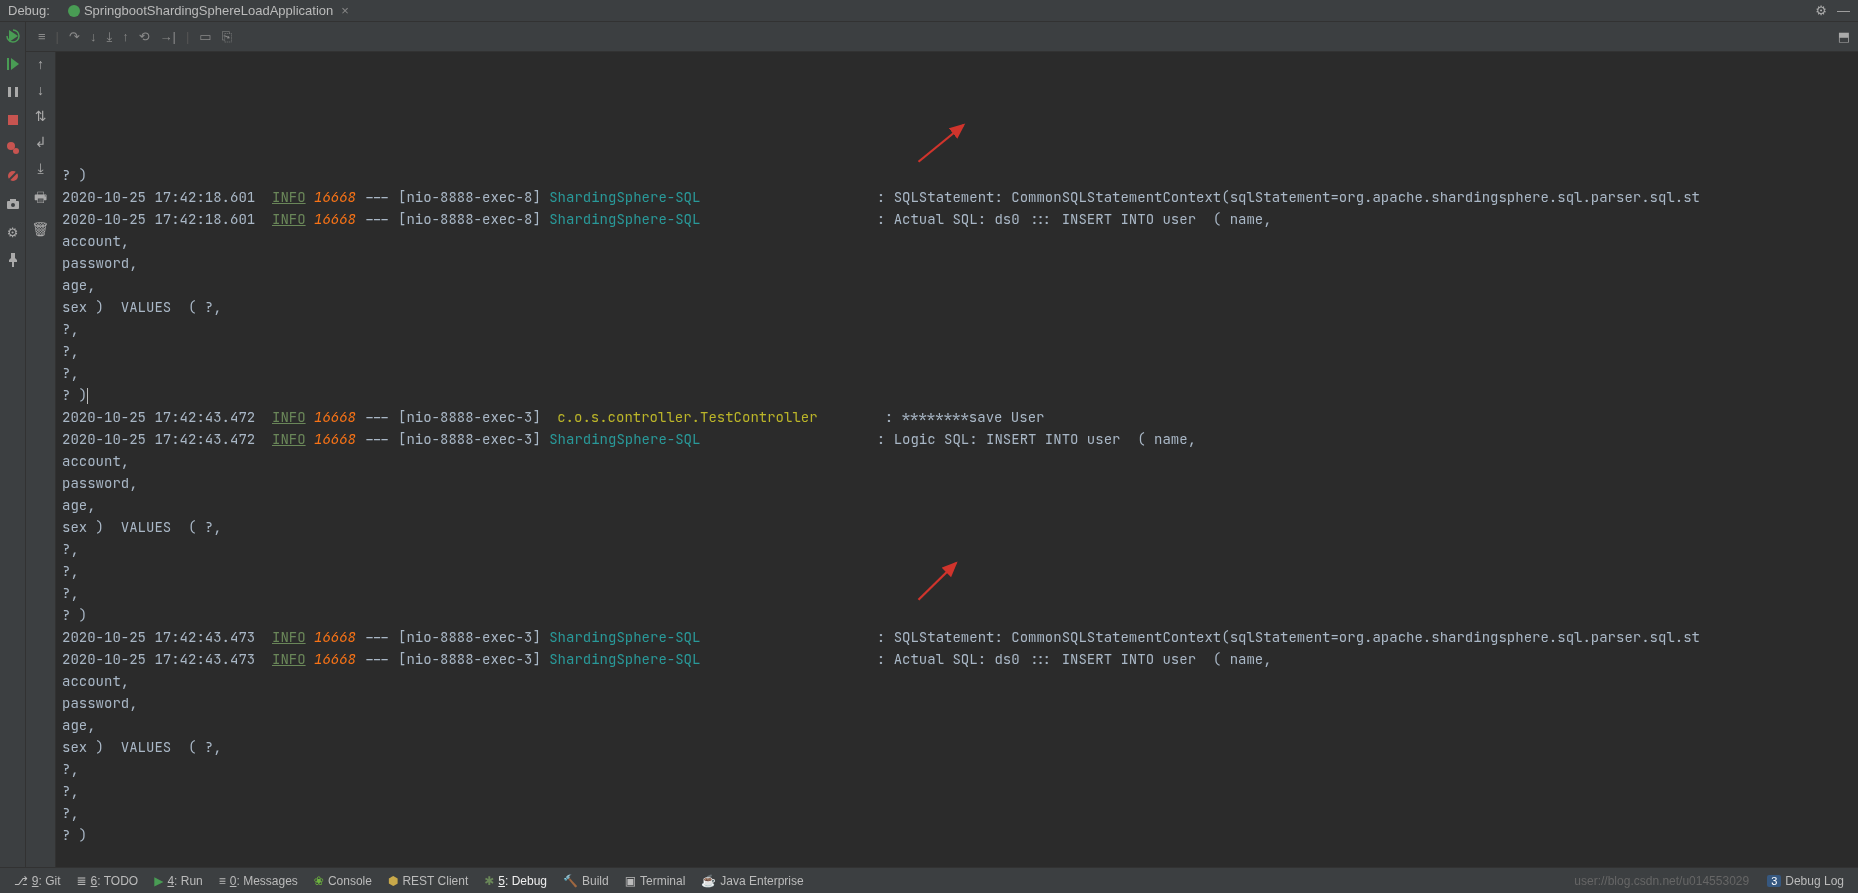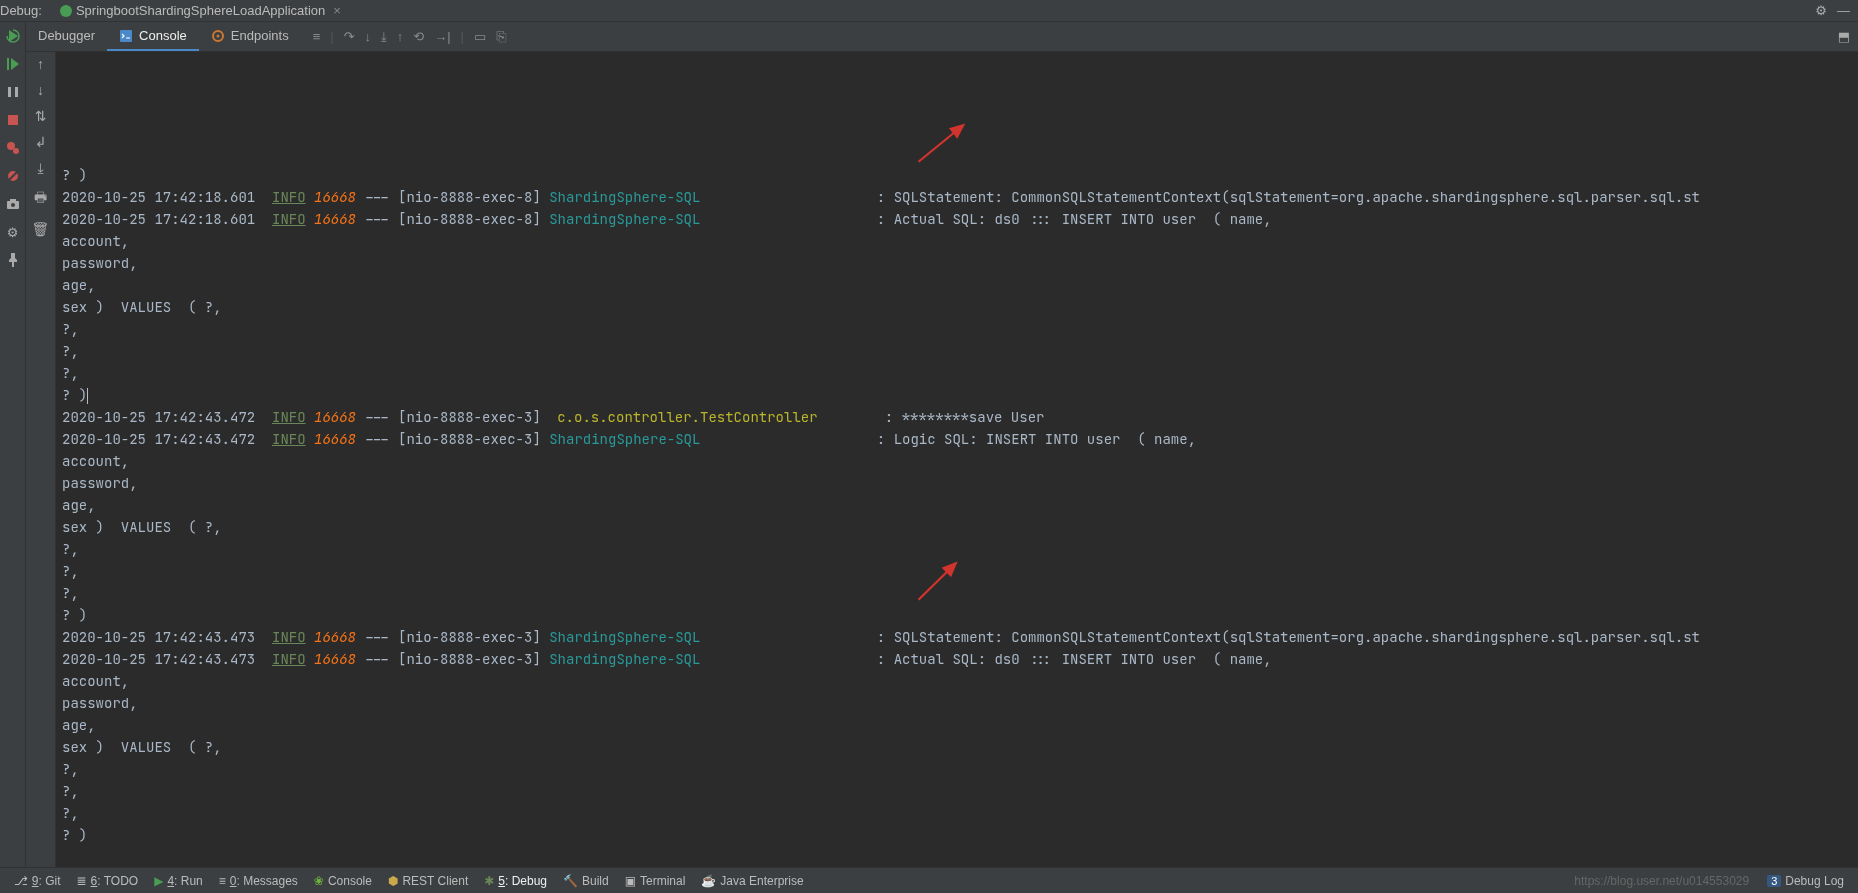--- a/index.html
+++ b/index.html
@@ -11,20 +11,21 @@
   width: 1858px;
   height: 893px;
   overflow: hidden;
   position: relative;
 }
 .top-bar {
   height: 22px;
   background: #3c3f41;
   display: flex;
   align-items: center;
+  padding-left: 8px;
   border-bottom: 1px solid #323232;
 }
 .top-bar .label { color: #bbbbbb; }
 .tab-item {
   display: flex;
   align-items: center;
   margin-left: 18px;
   gap: 4px;
 }
 .tab-item .icon-circle {
@@ -260,43 +261,20 @@
     <span class="gicon">
       <svg width="12" height="14" viewBox="0 0 12 14">
           <path fill="#aaa" d="M4 0h4v5l2 2v2H7v5L6 14l-1-0V9H2V7l2-2z"></path>
         </svg>
     </span>
   </div>
 
   <div class="debug-panel">
 
     <div class="debug-toolbar">
-      <div class="debug-tabs">
-        <div class="dtab">
-          <span>Debugger</span>
-        </div>
-        <div class="dtab active">
-          <span class="ticon">
-            <svg width="14" height="14" viewBox="0 0 14 14">
-                <rect x="1" y="1" width="12" height="12" rx="1" fill="#4a88c7"></rect>
-                <path d="M3 5l2 2-2 2M7 9h4" stroke="#fff" stroke-width="1.2" fill="none"></path>
-              </svg>
-          </span>
-          <span>Console</span>
-        </div>
-        <div class="dtab">
-          <span class="ticon">
-            <svg width="14" height="14" viewBox="0 0 14 14">
-                <circle cx="7" cy="7" r="5" fill="none" stroke="#cc7832" stroke-width="2"></circle>
-                <circle cx="7" cy="7" r="1.5" fill="#cc7832"></circle>
-              </svg>
-          </span>
-          <span>Endpoints</span>
-        </div>
-      </div>
       <div class="toolbar-icons">
         <span>≡</span>
         <span style="color:#555">|</span>
         <span>↷</span>
         <span>↓</span>
         <span>⤓</span>
         <span>↑</span>
         <span>⟲</span>
         <span>→|</span>
         <span style="color:#555">|</span>
@@ -374,19 +352,19 @@
   </div>
   <div class="bitem">
     <span>▣</span>
     <span>Terminal</span>
   </div>
   <div class="bitem">
     <span>☕</span>
     <span>Java Enterprise</span>
   </div>
   <div class="right-group">
-    <span style="color:#666">https://blog.user.net/u014553029</span>
+    <span style="color:#666">user://blog.csdn.net/u014553029</span>
     <div class="bitem">
       <span class="badge">3</span>
       <span>Debug Log</span>
     </div>
   </div>
 </div>
 
 </body></html>

